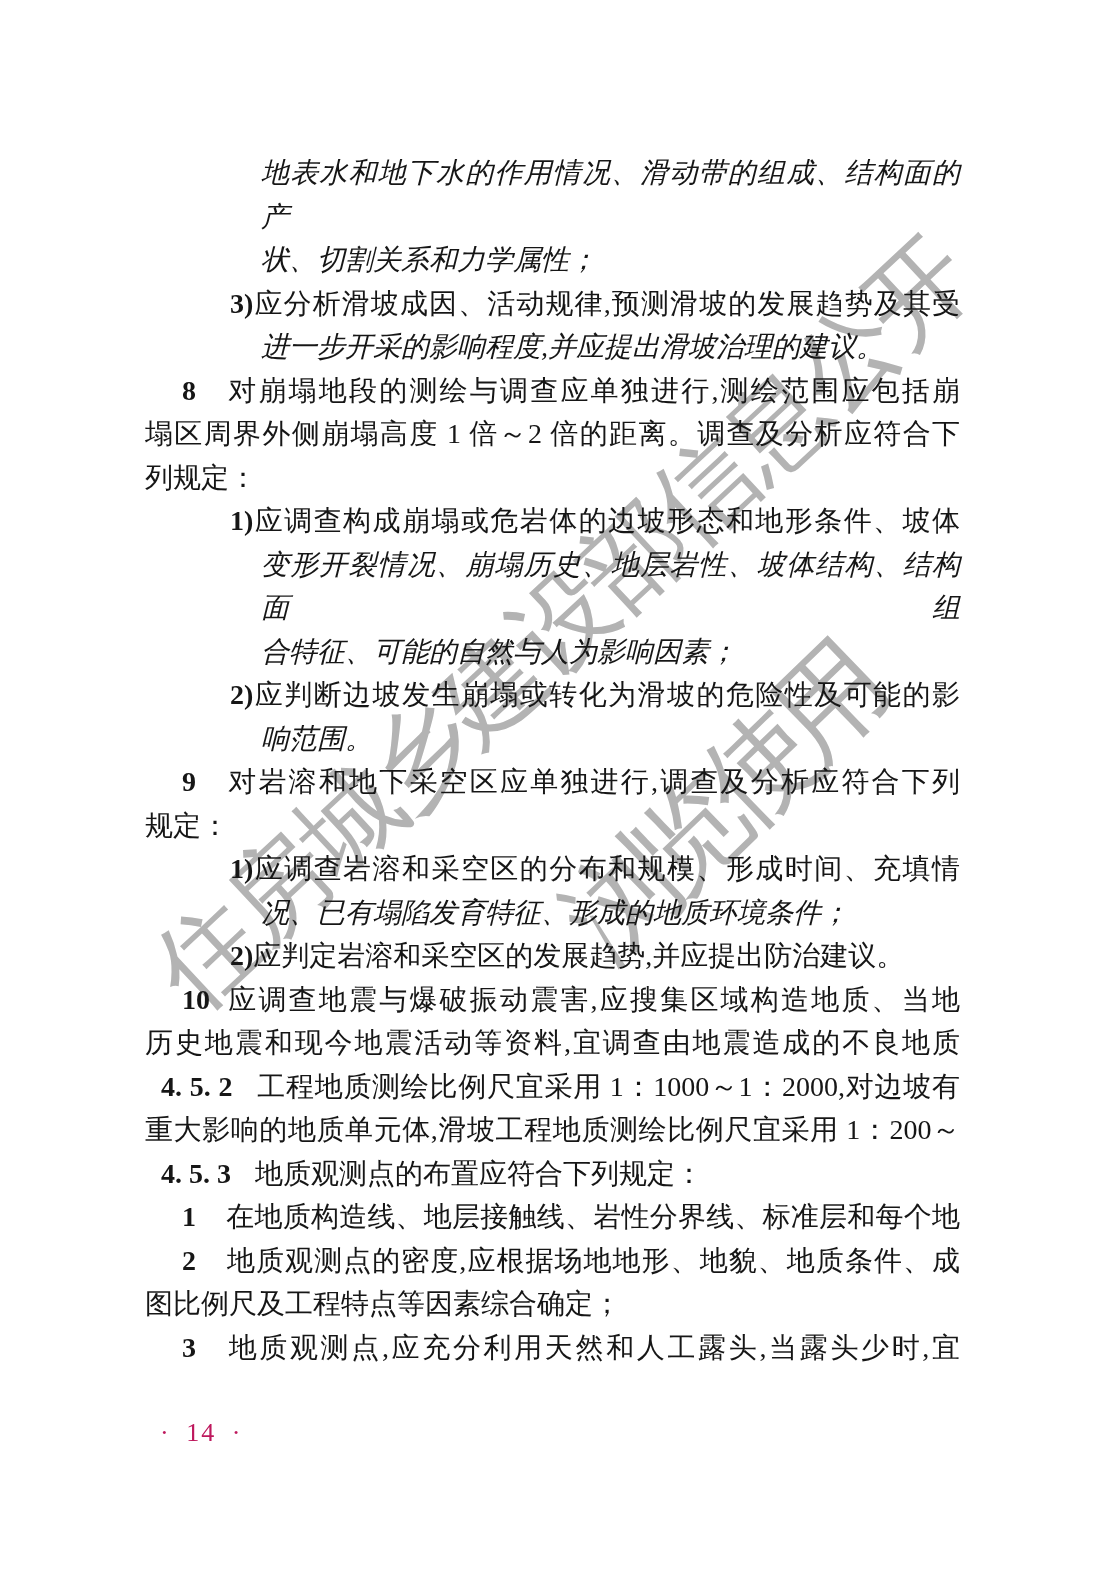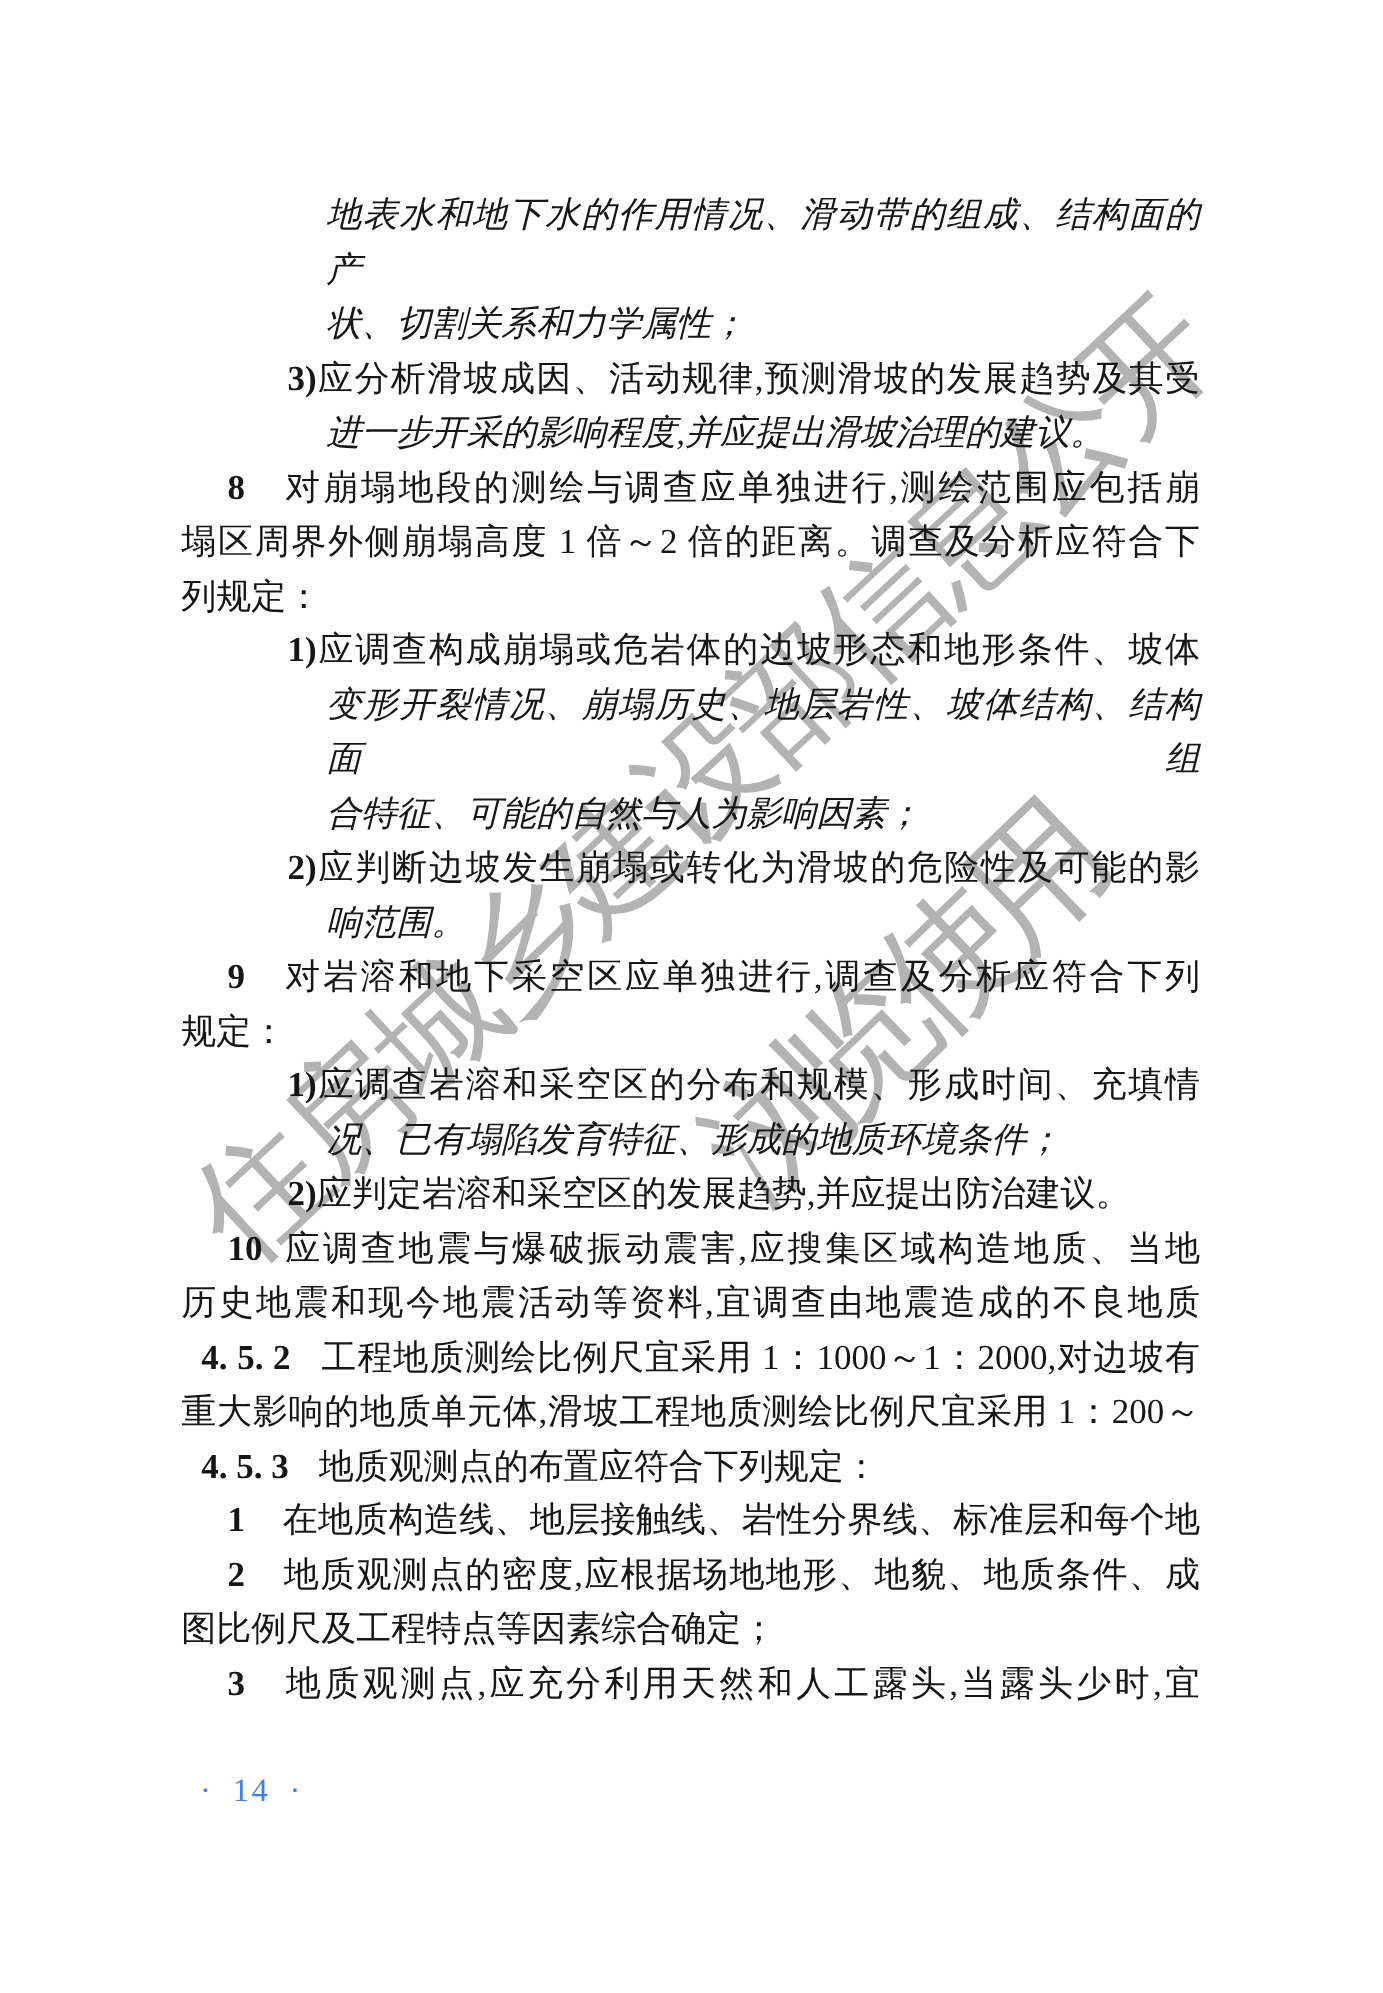--- a/index.html
+++ b/index.html
@@ -58,21 +58,21 @@
   .num { font-weight: bold; }
   .para > .num { display: inline-block; min-width: 44px; }
   .sect > .num { margin-right: 24px; margin-left: 16px; }
 
   .pagenum {
     position: absolute;
     z-index: 2;
     left: 160px;
     top: 1418px;
     font-size: 26px;
-    color: #3b82f6;
+    color: #be185d;
     letter-spacing: 2px;
     word-spacing: 7px;
   }
 </style>
 </head>
 <body>
 
 <div class="page">
   <div class="watermark wm1">住房城乡建设部信息公开</div>
   <div class="watermark wm2">浏览使用</div>

